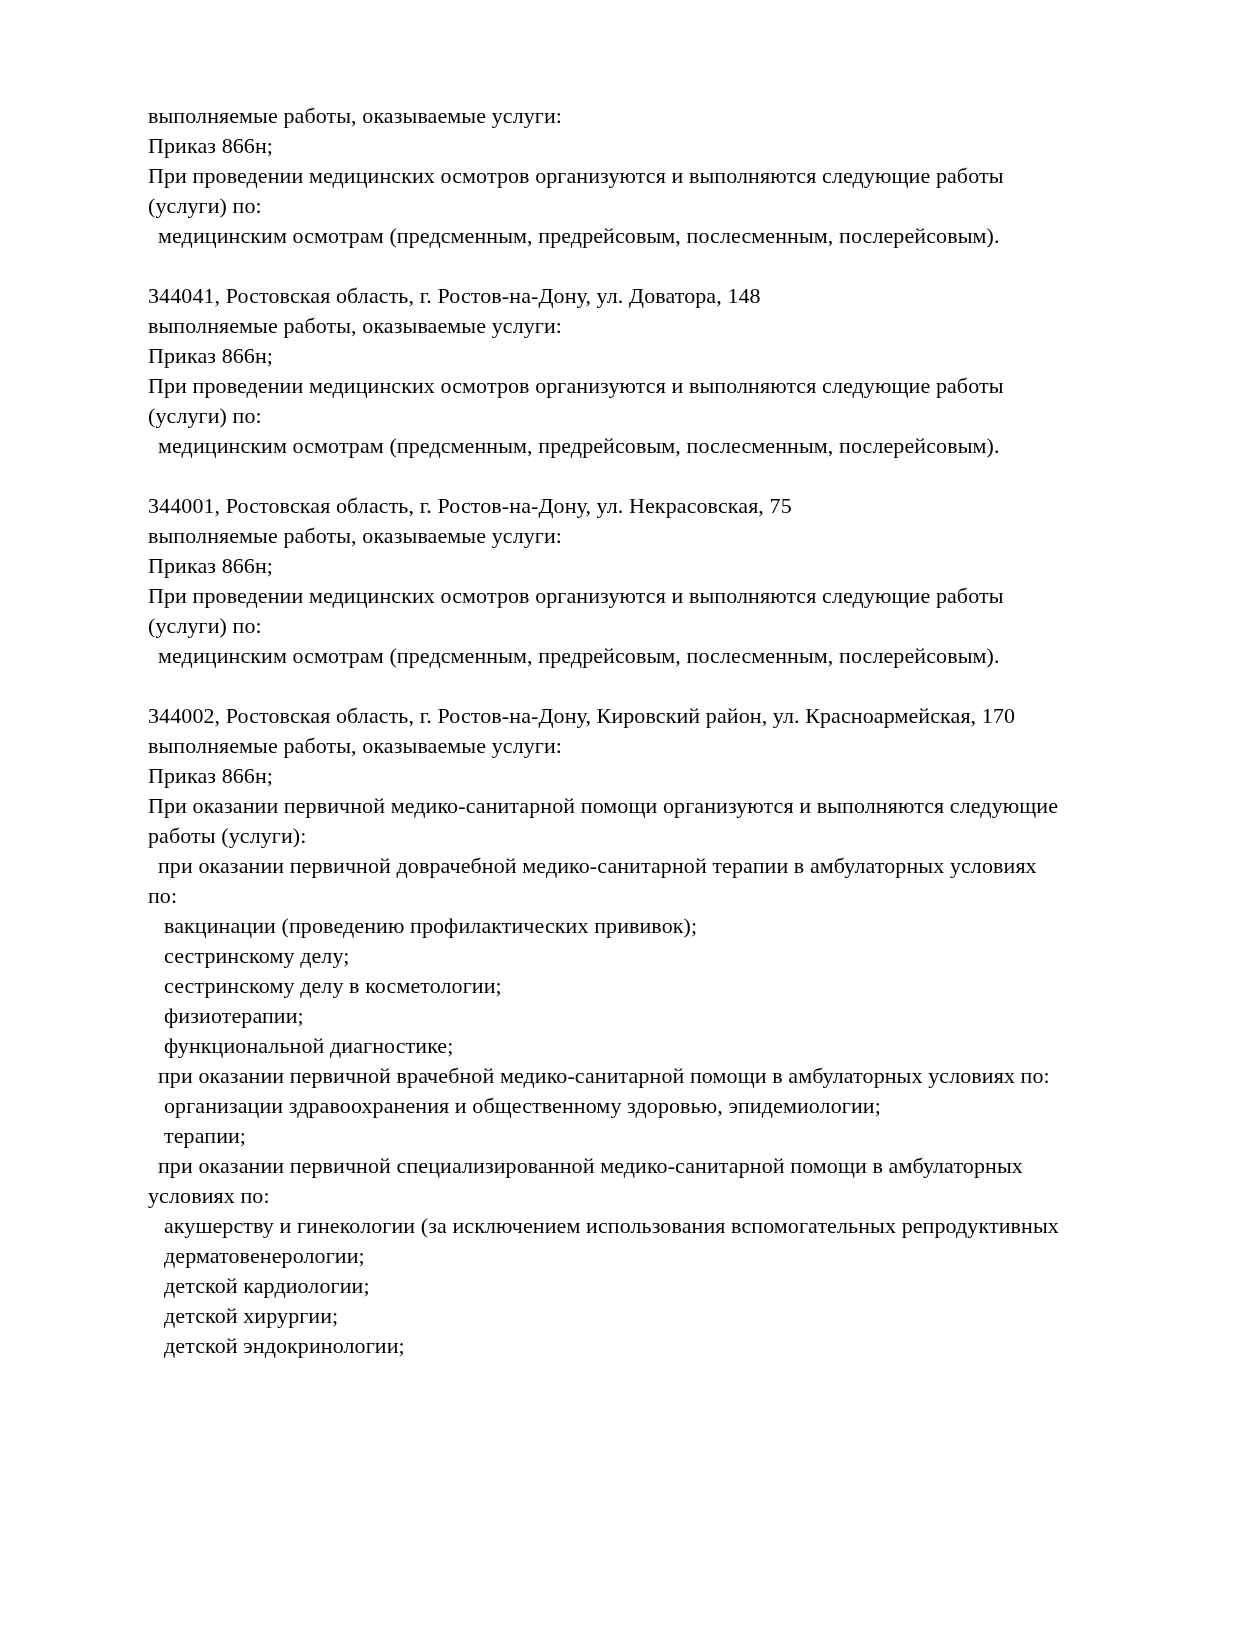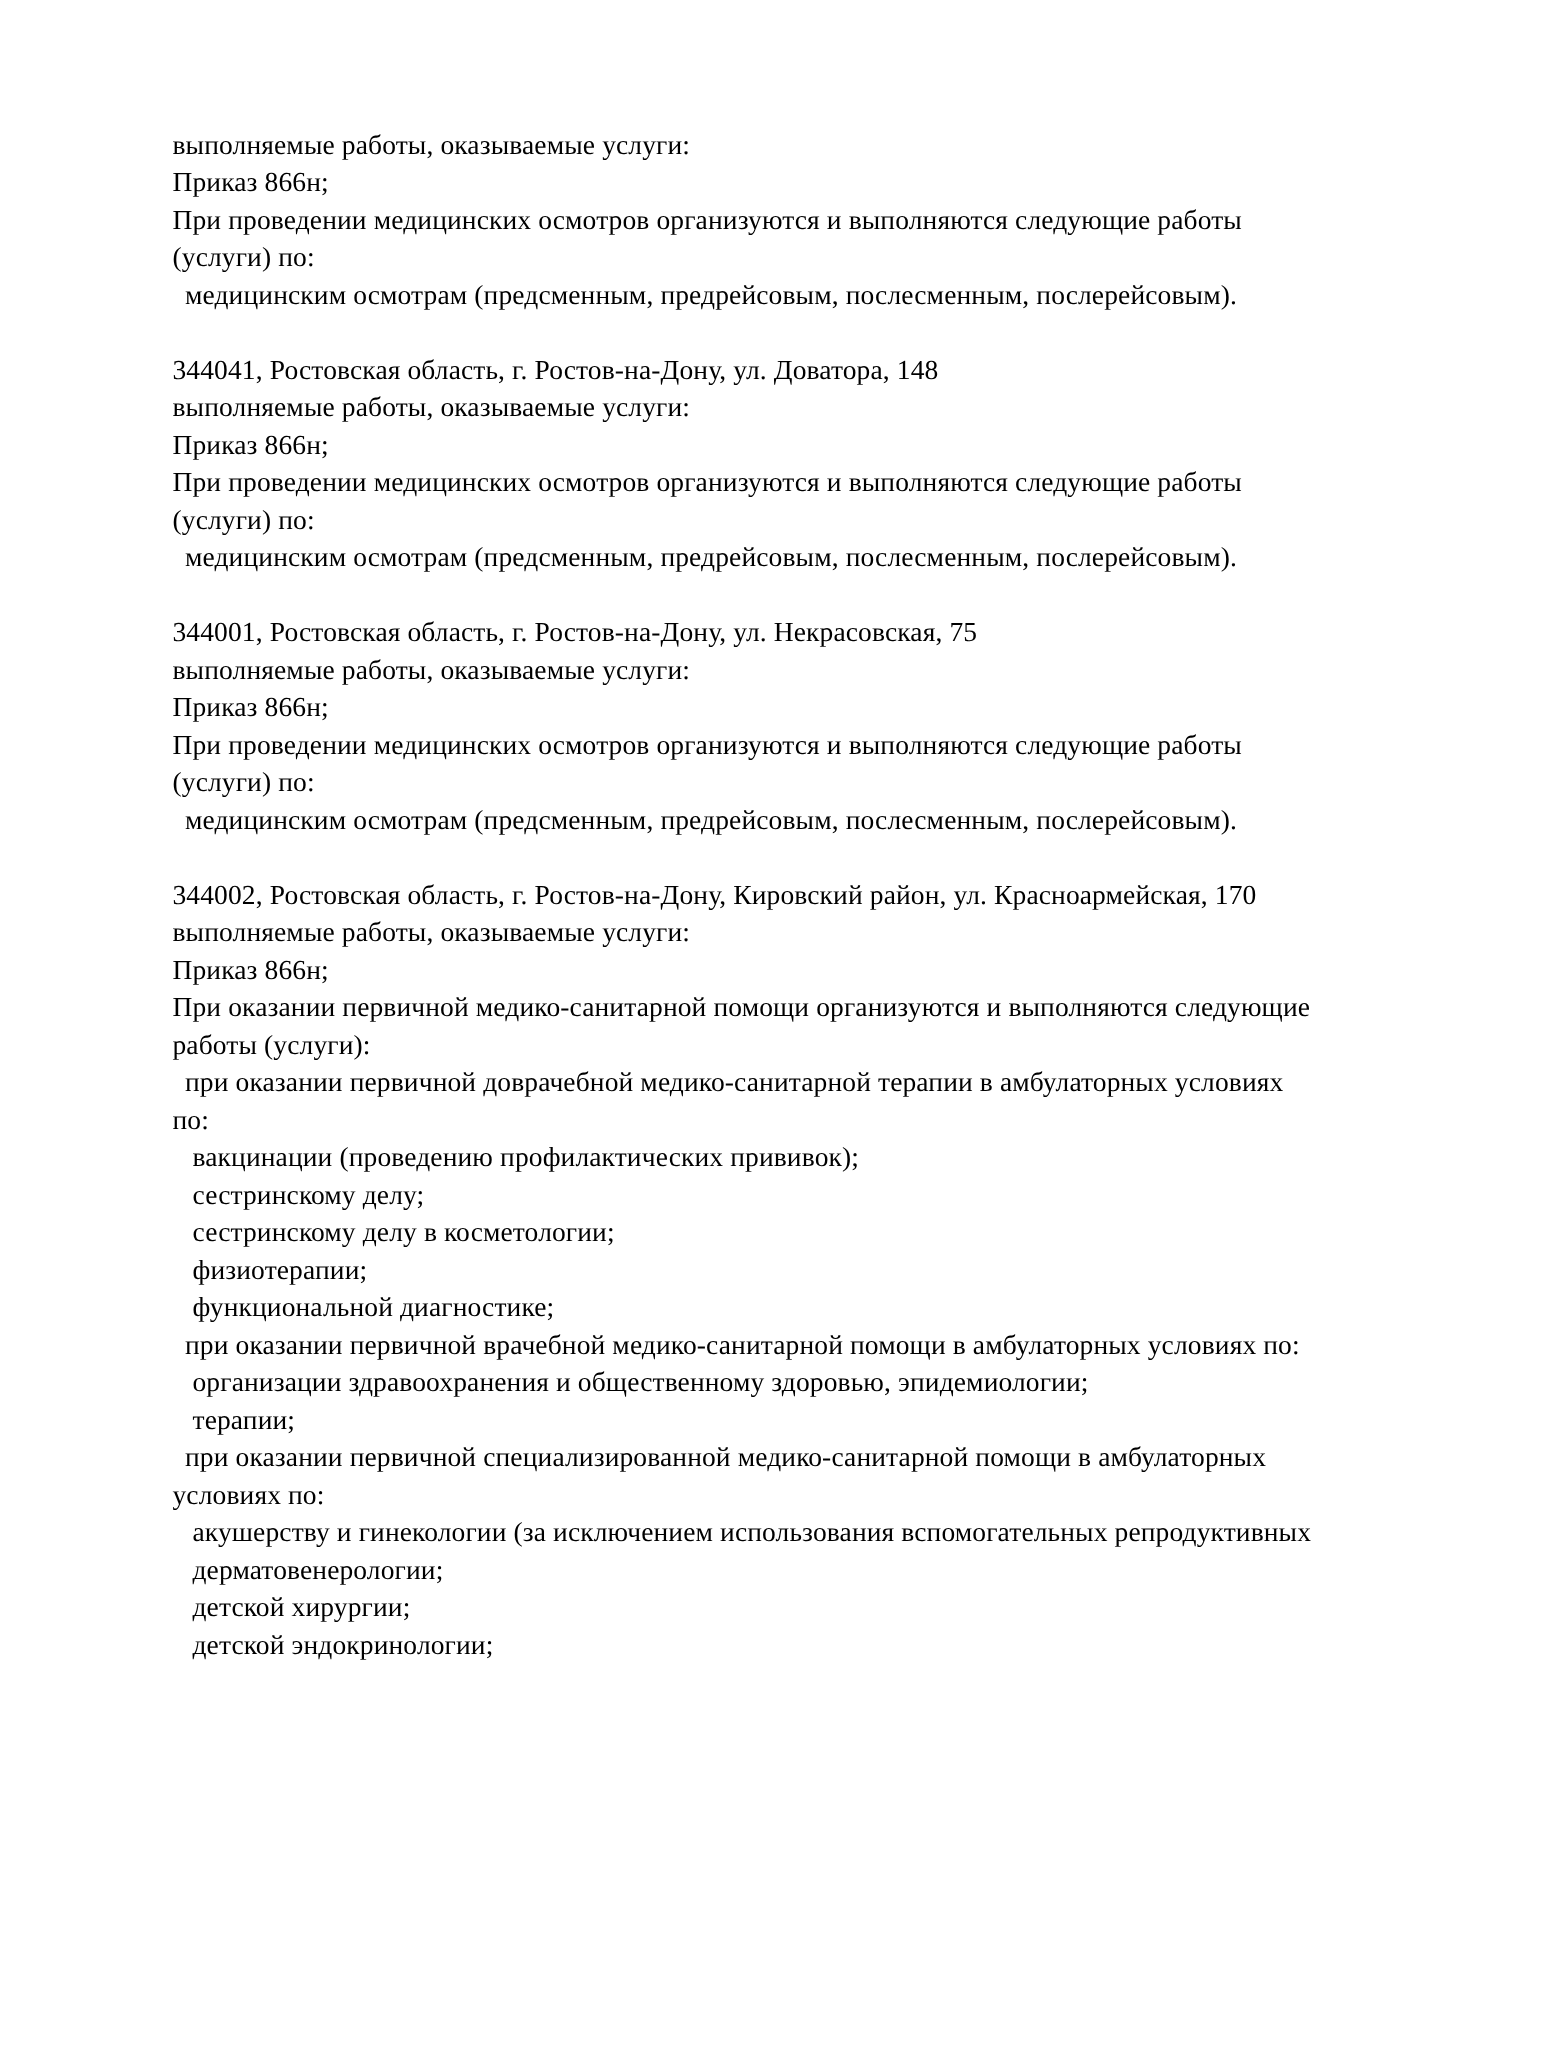--- a/index.html
+++ b/index.html
@@ -15,21 +15,21 @@
     font-family: "Liberation Serif", "DejaVu Serif", serif;
     color: #000000;
   }
   .page {
     position: absolute;
     inset: 0;
     background: #ffffff;
   }
   .content {
     position: absolute;
-    left: 138px;
+    left: 148px;
     top: 101px;
     right: 40px;
   }
   .section { margin: 0; }
   .section + .section { margin-top: 30px; }
   .line {
     font-size: 22px;
     line-height: 30px;
     white-space: nowrap;
     letter-spacing: 0.1px;
@@ -79,17 +79,18 @@
         <div class="line i2">сестринскому делу в косметологии;</div>
         <div class="line i2">физиотерапии;</div>
         <div class="line i2">функциональной диагностике;</div>
         <div class="line i1">при оказании первичной врачебной медико-санитарной помощи в амбулаторных условиях по:</div>
         <div class="line i2">организации здравоохранения и общественному здоровью, эпидемиологии;</div>
         <div class="line i2">терапии;</div>
         <div class="line i1">при оказании первичной специализированной медико-санитарной помощи в амбулаторных</div>
         <div class="line i0">условиях по:</div>
         <div class="line i2">акушерству и гинекологии (за исключением использования вспомогательных репродуктивных</div>
         <div class="line i2">дерматовенерологии;</div>
+        <div class="line i2">детской кардиологии;</div>
         <div class="line i2">детской хирургии;</div>
         <div class="line i2">детской эндокринологии;</div>
       </div>
     </div>
 </div>
 
 </body></html>

